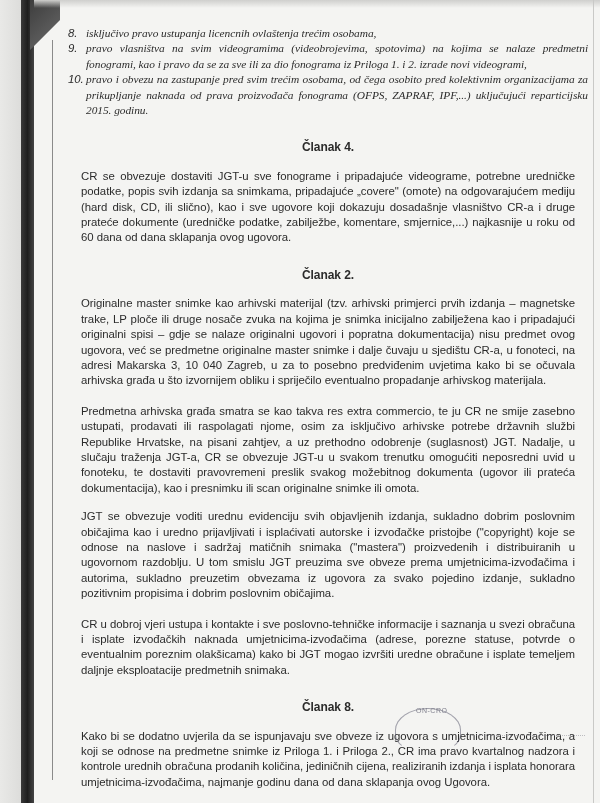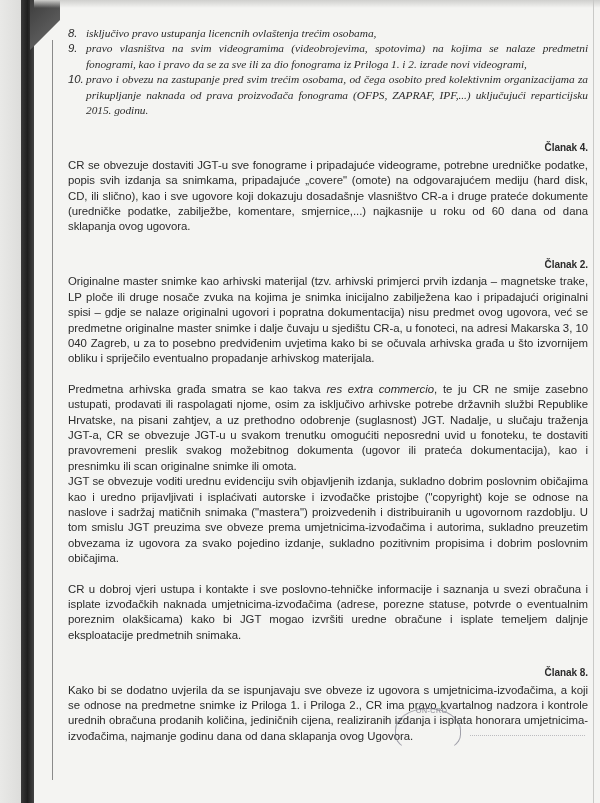--- a/index.html
+++ b/index.html
@@ -74,34 +74,33 @@
       width: 18px;
       flex: 0 0 18px;
       text-align: left;
     }
     .list-text {
       flex: 1;
       text-align: justify;
       font-family: Liberation Serif, serif;
     }
     .article-heading {
-      text-align: right;
+      text-align: center;
       font-weight: bold;
       margin: 22px 0 2px 0;
-      font-size: 10px;
+      font-size: 12px;
     }
     .para {
-      margin: 0;
+      margin: 13px;
       text-align: justify;
     }
     .para + .para {
       margin-top: 15px;
     }
     .em {
-      font-style: italic;
     }
     .stamp {
       position: absolute;
       left: 395px;
       top: 708px;
       width: 64px;
       height: 42px;
       border: 1.5px solid rgba(90,90,110,0.55);
       border-radius: 50% 50% 40% 40%;
       border-bottom-color: transparent;

